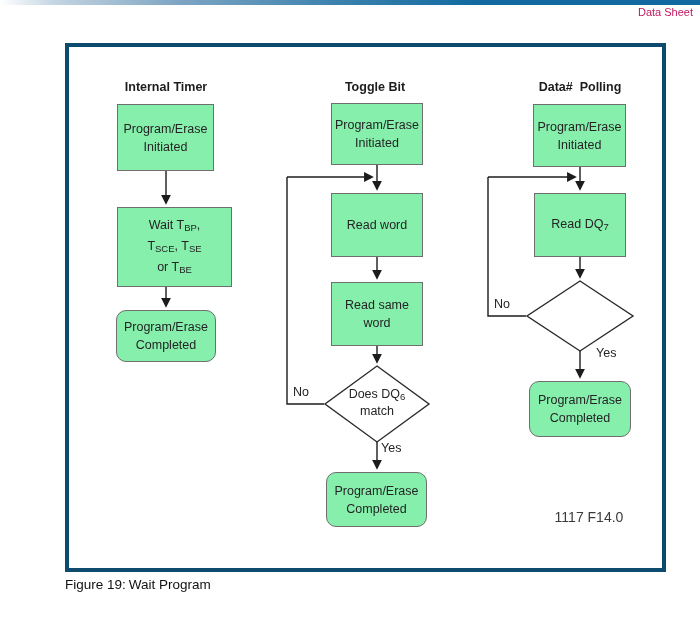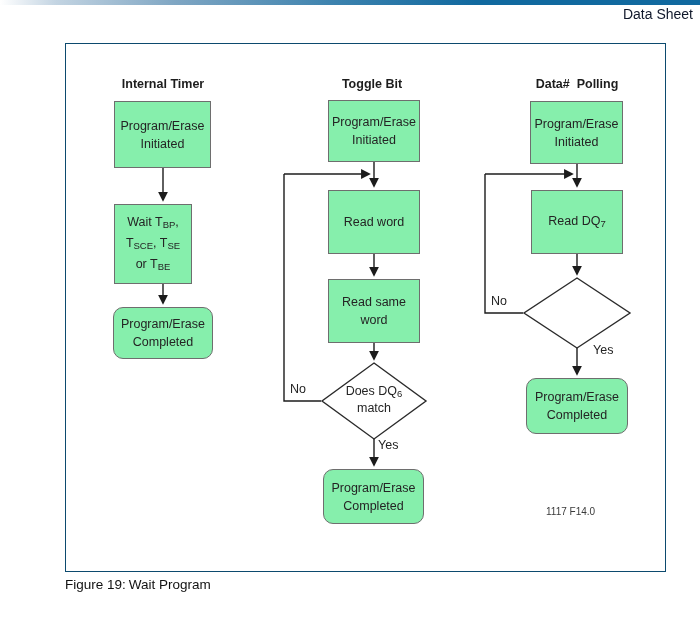--- a/index.html
+++ b/index.html
@@ -1,35 +1,35 @@
 <!DOCTYPE html>
 <html><head>
 <meta charset="utf-8">
 <style>
   * { margin:0; padding:0; box-sizing:border-box; }
   body { width:700px; height:630px; background:#ffffff; position:relative;
          font-family:"Liberation Sans", sans-serif; color:#242424; overflow:hidden; }
   .top-bar { position:absolute; left:0; top:0; width:700px; height:5px;
     background:linear-gradient(90deg,#ffffff 0%,#c3d4e2 8%,#7fa6c3 25%,#3c82ae 48%,#11699f 68%,#11699f 100%); }
-  .doc-type { position:absolute; top:6px; right:7px; font-size:14px; color:#0f172a; }
+  .doc-type { position:absolute; top:6px; right:7px; font-size:11px; color:#be185d; }
   .figure-frame { position:absolute; left:65px; top:43px; width:601px; height:529px;
-    border:1px solid #0c4a6e; background:#ffffff; }
+    border:4px solid #0c4a6e; background:#ffffff; }
   .figure-frame svg { position:absolute; left:0; top:0; }
   .col-header { position:absolute; font-size:12.5px; font-weight:bold; text-align:center;
     white-space:pre; color:#1d1d1d; }
   .fbox { position:absolute; border:1.5px solid #6e6e6e; background:#86efac;
     display:flex; flex-direction:column; align-items:center; justify-content:center;
     font-size:12.5px; line-height:18px; text-align:center; }
   .rbox { border-radius:10px; }
   .ln { white-space:nowrap; }
   .sb { font-size:9.5px; vertical-align:-2px; letter-spacing:0; }
   .pre { white-space:pre; }
   .lbl { position:absolute; font-size:12.5px; color:#242424; }
-  .fig-code { position:absolute; left:480px; top:462px; width:80px; text-align:left;
-    font-size:10px; color:#3a3a3a; }
+  .fig-code { position:absolute; left:480px; top:462px; width:80px; text-align:center;
+    font-size:14px; color:#3a3a3a; }
   .caption { position:absolute; left:65px; top:577px; font-size:13.5px; color:#111; }
   .caption .bold { font-weight:normal; }
   .caption .title { margin-left:3px; }
 </style>
 </head>
 <body>
 
 <div class="top-bar"></div>
 <div class="doc-type">Data Sheet</div>
 
@@ -67,21 +67,21 @@
       </g>
       <polygon points="511,234 564,269 511,304 458,269" fill="#ffffff" stroke="#2b2b2b"></polygon>
     </g>
   </svg>
 
   <div class="col-header" style="left:20px; top:33px; width:154px;">Internal Timer</div>
   <div class="fbox" style="left:48px; top:57px; width:97px; height:67px;">
     <div class="ln">Program/Erase</div>
     <div class="ln">Initiated</div>
   </div>
-  <div class="fbox" style="left:48px; top:160px; width:78px; height:80px; line-height:19px;">
+  <div class="fbox" style="left:48px; top:160px; width:115px; height:80px; line-height:19px;">
     <div class="ln"><span>Wait T</span><sub class="sb">BP</sub><span>,</span></div>
     <div class="ln"><span>T</span><sub class="sb">SCE</sub><span class="pre">, T</span><sub class="sb">SE</sub></div>
     <div class="ln"><span>or T</span><sub class="sb">BE</sub></div>
   </div>
   <div class="fbox rbox" style="left:47px; top:263px; width:100px; height:52px;">
     <div class="ln">Program/Erase</div>
     <div class="ln">Completed</div>
   </div>
 
   <div class="col-header" style="left:231px; top:33px; width:150px;">Toggle Bit</div>

